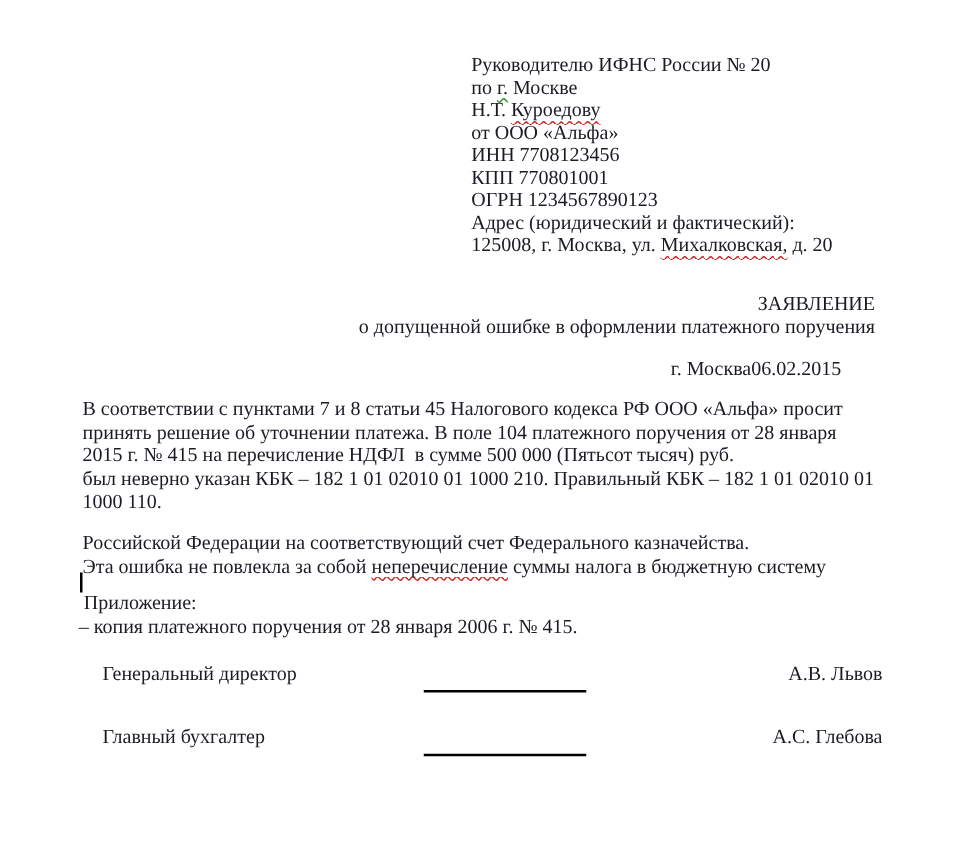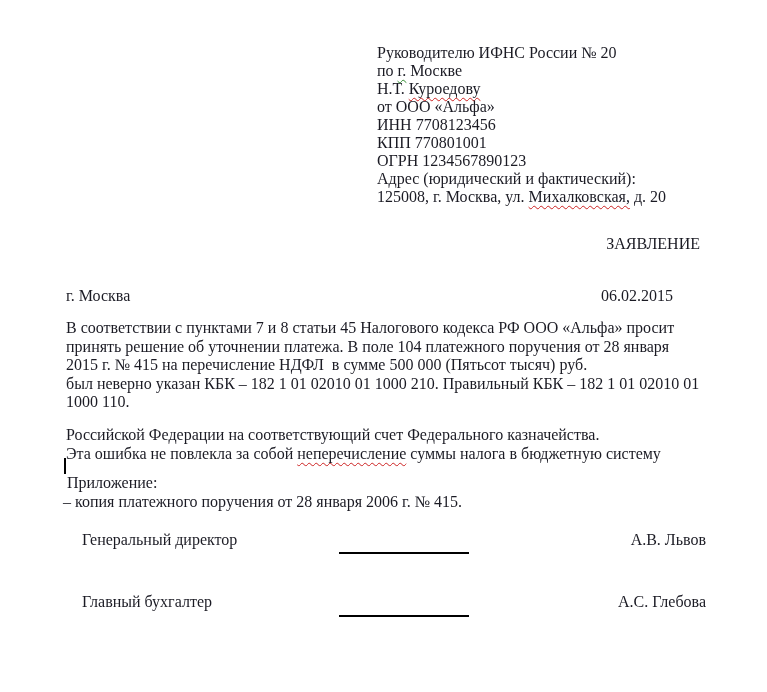--- a/index.html
+++ b/index.html
@@ -25,36 +25,36 @@
   }
   .abs { position: absolute; }
   .textblock { font-size: 16px; white-space: pre; }
   .line { line-height: 18.5px; }
   .recipient-block { left: 377px; top: 44px; }
   .recipient-block .line { line-height: 18px; }
   .title-block { left: 66px; top: 235px; width: 634px; text-align: right; font-size: 16px; }
   .title-block div { line-height: 18px; }
   .dateline {
     left: 66px; top: 287px; width: 634px;
-    display: flex; justify-content: space-between;
+    display: flex; justify-content: flex-end;
     font-size: 16px; line-height: 18.5px;
   }
   .dateline .date { padding-right: 27px; }
   .para-1 { left: 66px; top: 319px; }
   .para-2 { left: 66px; top: 426px; }
   .text-cursor {
     left: 64px; top: 458px; width: 2px; height: 16px;
     background: var(--line-black);
   }
   .attach-head { left: 63px; top: 474px; }
   .attach-item { left: 63px; top: 493px; }
   .attach-head .line, .attach-item .line { line-height: 18.5px; }
   .sig-row { left: 82px; width: 634px; height: 26px; font-size: 16px; }
   .sig-row-1 { top: 531px; }
-  .sig-row-2 { top: 581px; margin-top: 12px; }
+  .sig-row-2 { top: 581px; }
   .sig-title { position: absolute; left: 0; top: 0; line-height: 18.5px; white-space: pre; }
   .sig-name  { position: absolute; right: 10px; top: 0; line-height: 18.5px; white-space: pre; }
   .sig-line  { position: absolute; left: 257px; width: 130px; height: 1.6px; background: var(--line-black); }
   .sig-row-1 .sig-line { top: 21px; }
   .sig-row-2 .sig-line { top: 22px; }
   .mark-spelling {
     text-decoration: underline wavy var(--spell-red);
     text-decoration-thickness: 1px;
     text-underline-offset: 3px;
     text-decoration-skip-ink: none;
@@ -68,20 +68,21 @@
 </style>
 </head>
 <body>
 
 <div class="page">
 
   <div class="abs textblock recipient-block"><div class="line"><span>Руководителю ИФНС России № 20</span></div><div class="line"><span>по </span><span class="mark-grammar">г.</span><span> Москве</span></div><div class="line"><span>Н.Т. </span><span class="mark-spelling">Куроедову</span></div><div class="line"><span>от ООО «Альфа»</span></div><div class="line"><span>ИНН 7708123456</span></div><div class="line"><span>КПП 770801001</span></div><div class="line"><span>ОГРН 1234567890123</span></div><div class="line"><span>Адрес (юридический и фактический):</span></div><div class="line"><span>125008, г. Москва, ул. </span><span class="mark-spelling">Михалковская,</span><span> д. 20</span></div></div>
 
   <div class="abs title-block">
     <div>ЗАЯВЛЕНИЕ</div>
+    <div>о допущенной ошибке в оформлении платежного поручения</div>
   </div>
 
   <div class="abs dateline">
     <span class="city">г. Москва</span>
     <span class="date">06.02.2015</span>
   </div>
 
   <div class="abs textblock para-1"><div class="line"><span>В соответствии с пунктами 7 и 8 статьи 45 Налогового кодекса РФ ООО «Альфа» просит</span></div><div class="line"><span>принять решение об уточнении платежа. В поле 104 платежного поручения от 28 января</span></div><div class="line"><span>2015 г. № 415 на перечисление НДФЛ  в сумме 500 000 (Пятьсот тысяч) руб.</span></div><div class="line"><span>был неверно указан КБК – 182 1 01 02010 01 1000 210. Правильный КБК – 182 1 01 02010 01</span></div><div class="line"><span>1000 110.</span></div></div>
 
   <div class="abs textblock para-2"><div class="line"><span>Российской Федерации на соответствующий счет Федерального казначейства.</span></div><div class="line"><span>Эта ошибка не повлекла за собой </span><span class="mark-spelling">неперечисление</span><span> суммы налога в бюджетную систему</span></div></div>

